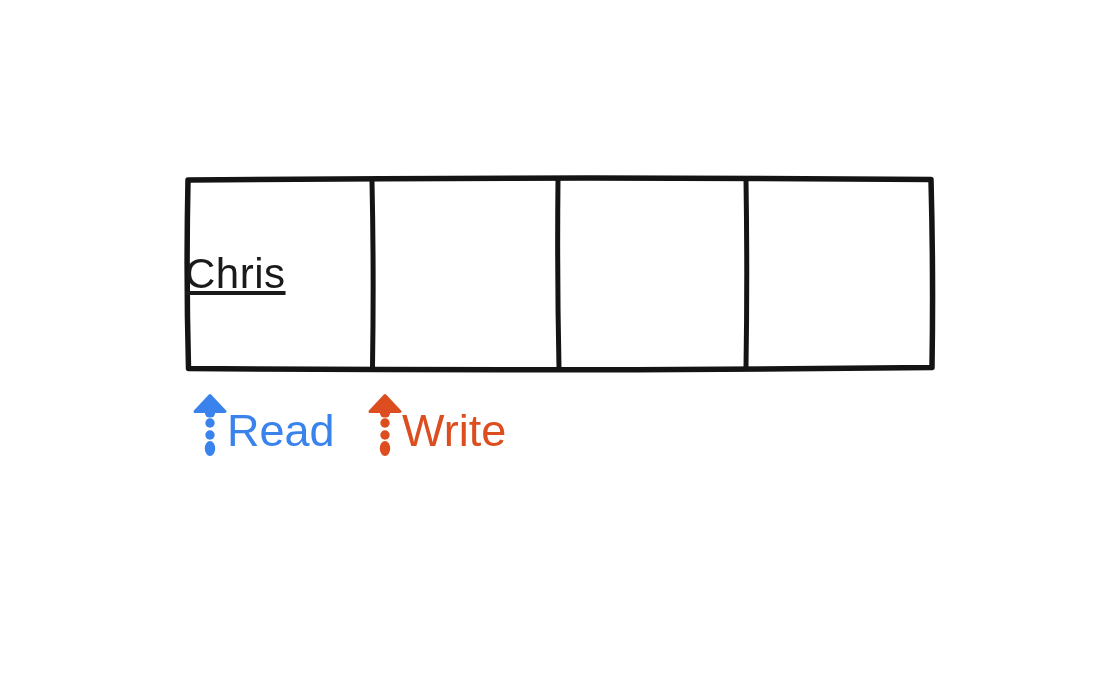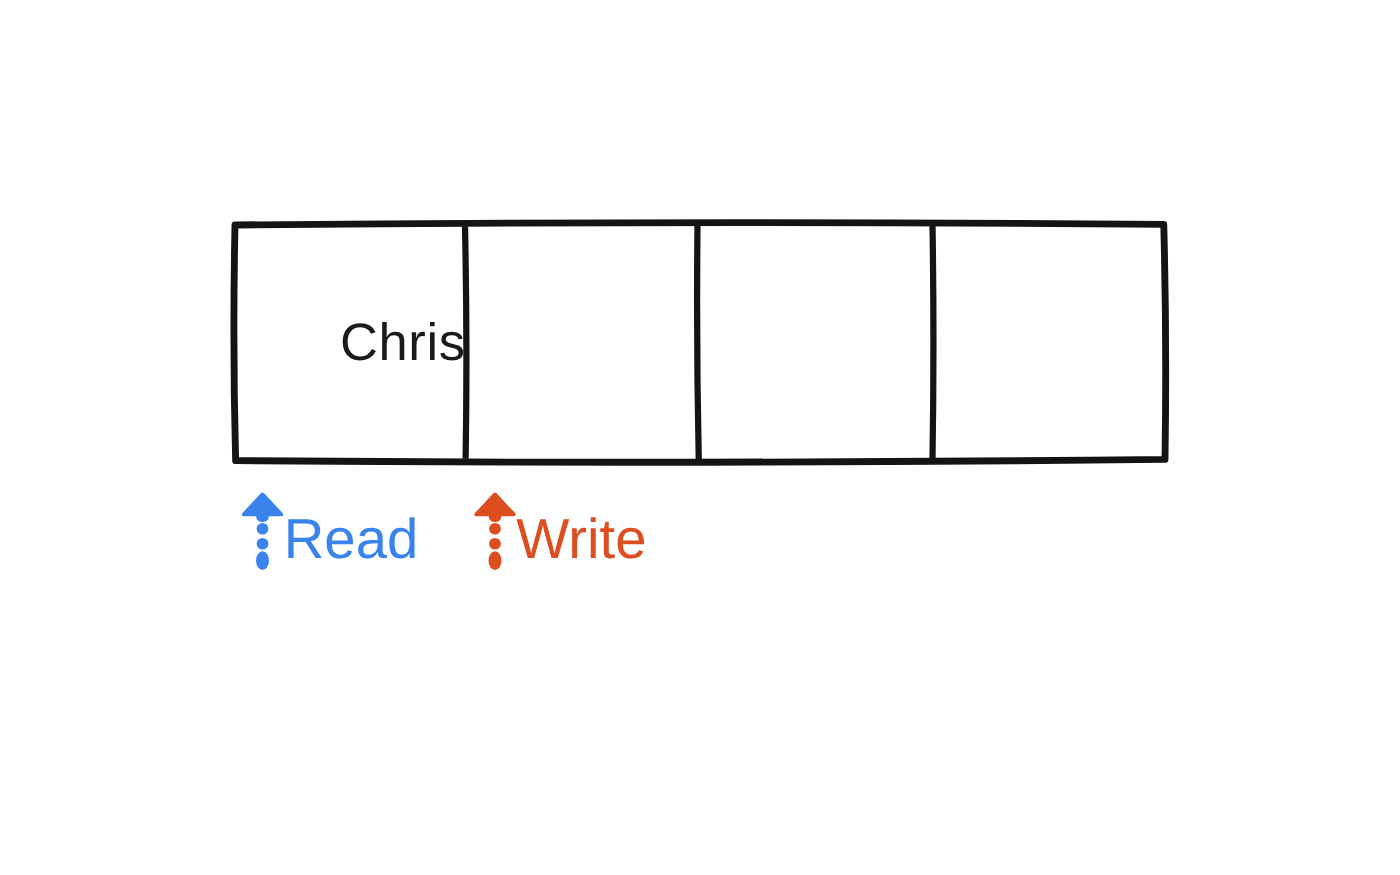--- a/index.html
+++ b/index.html
@@ -32,37 +32,38 @@
     top: 178px;
     width: 750px;
     height: 192px;
     display: flex;
     color: #1a1a1a; 
   }
   .cell {
     flex: 1 1 0;
     display: flex;
     align-items: center;
-    justify-content: flex-end;
+    justify-content: flex-start;
+    text-decoration: underline;
   }
   .cell span {
     font-size: 42px;
     line-height: 1;
     letter-spacing: 0.5px;
   }
   .pointer {
     position: absolute;
     top: 393px;
     width: 170px;
     display: flex;
     flex-direction: row;
     align-items: center;
   }
   .pointer-read  { left: 193px; color: #3a82ec; } 
-  .pointer-write { left: 379px; color: #dc4e1f; }
+  .pointer-write { left: 368px; color: #dc4e1f; }
   .arrow-svg {
     width: 34px;
     height: 64px;
     display: block;
   }
   .pointer-label {
     margin-top: 10px;
     font-size: 45px;
     line-height: 1;
     white-space: nowrap;

